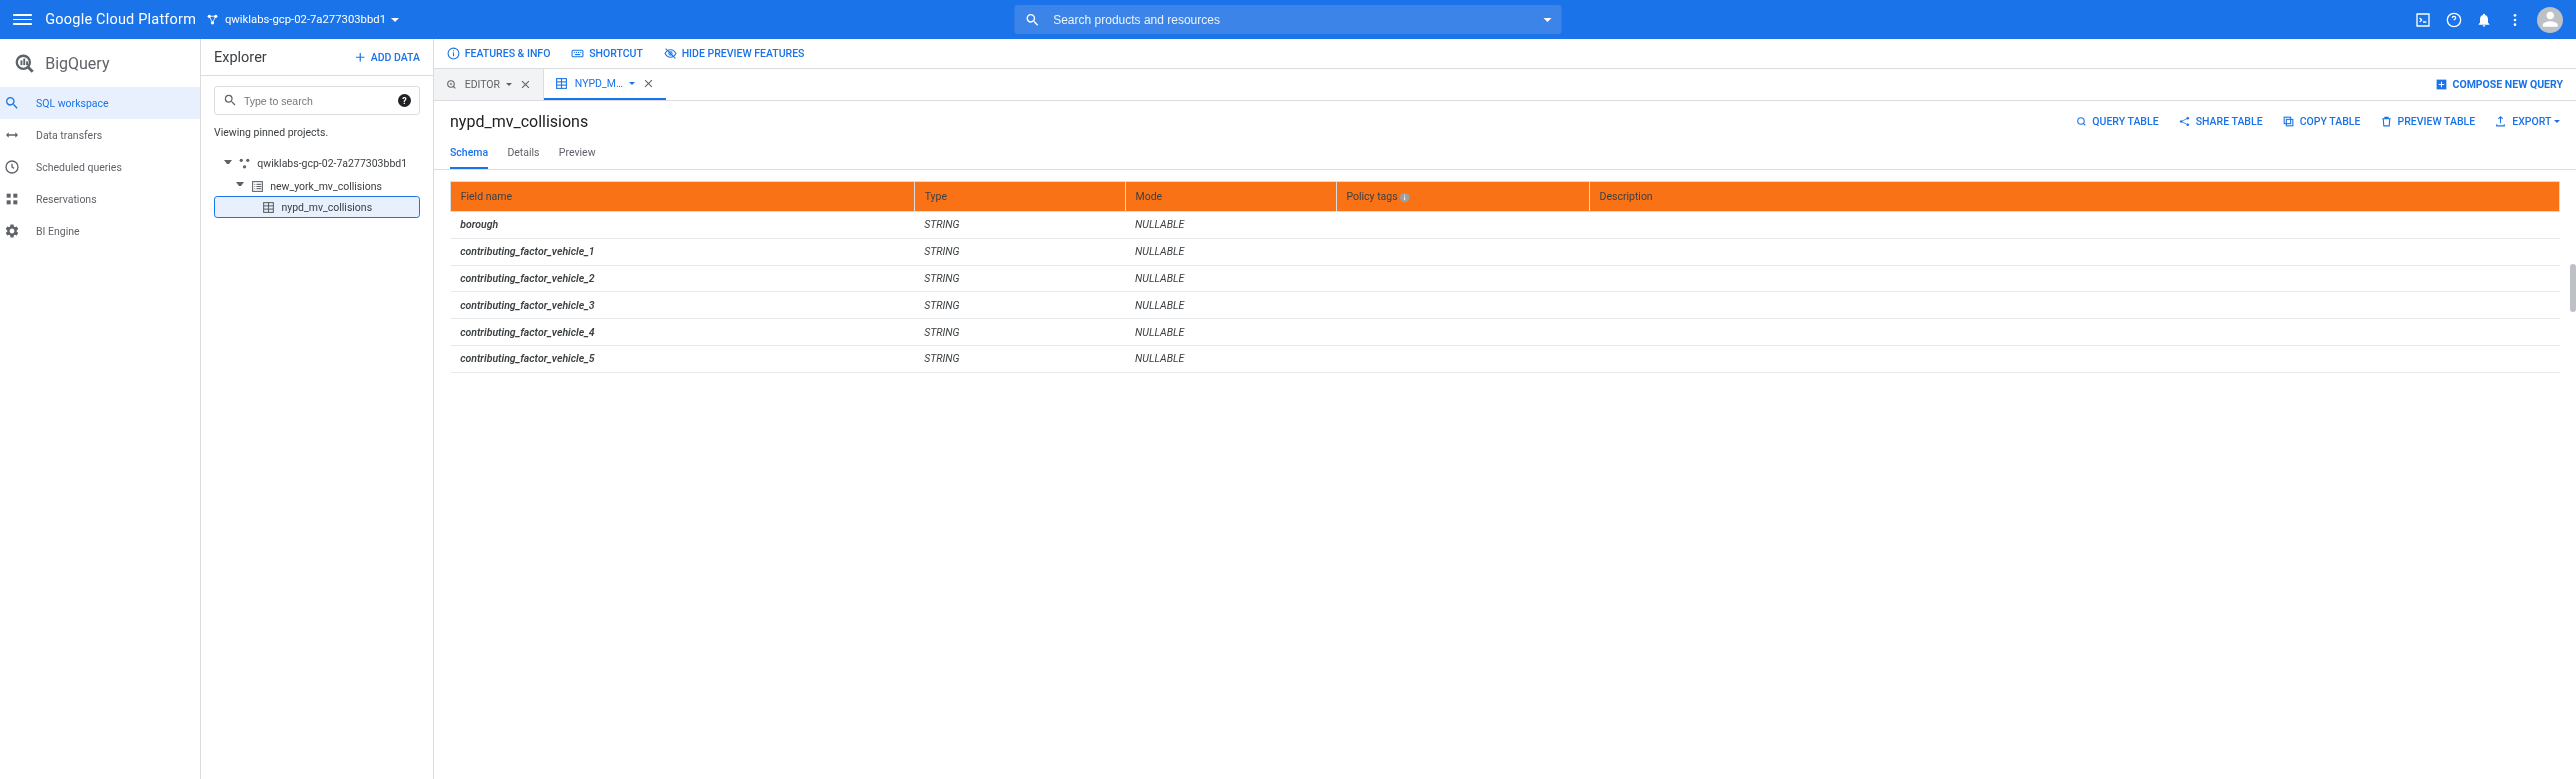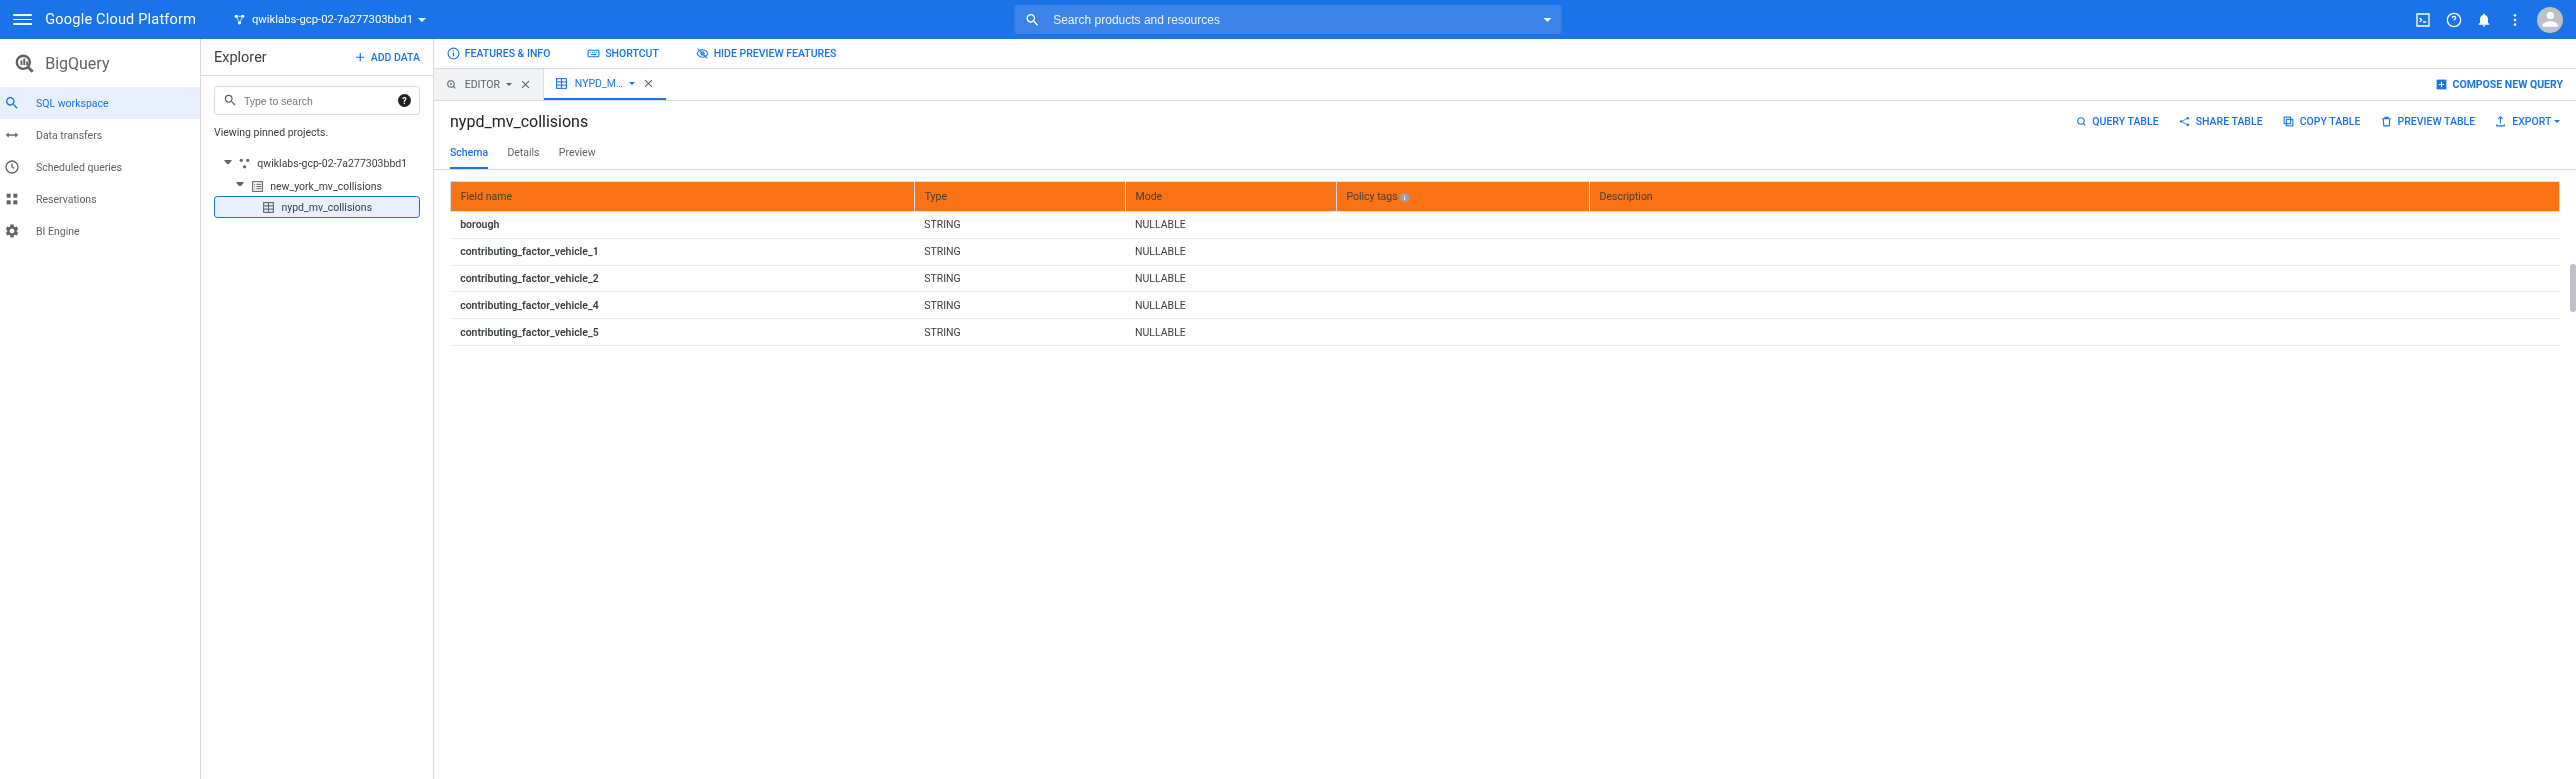--- a/index.html
+++ b/index.html
@@ -2,21 +2,21 @@
 <html style="font-size:13px"><head>
 <meta charset="utf-8">
 <style>
 * { box-sizing: border-box; margin: 0; padding: 0; }
 body { font-family: Roboto, "Helvetica Neue", Arial, sans-serif; font-size: 11.3px; color: #202124; background: #fff; overflow: hidden; }
 
 
 .topbar { height: 39px; background: #1a73e8; display: flex; align-items: center; padding: 0 13px; color: #fff; position: relative; }
 .hamburger { width: 19.3px; height: 19.3px; display: flex; flex-direction: column; justify-content: center; cursor: pointer; margin-right: 13px; }
 .hamburger span { height: 1.6px; background: #fff; margin: 1.6px 0; border-radius: 0.8px; }
-.gcp-title { font-size: 14.5px; font-weight: 400; letter-spacing: 0.2px; margin-right: 30px; white-space: nowrap; }
+.gcp-title { font-size: 14.5px; font-weight: 400; letter-spacing: 0.2px; margin-right: 3px; white-space: nowrap; }
 .project-picker { display: flex; align-items: center; padding: 3.2px 6.4px; border-radius: 3.2px; cursor: pointer; }
 .proj-icon { width: 13px; height: 13px; margin-right: 6.4px; }
 .project-name { font-size: 11.3px; margin-right: 4.8px; }
 .dd-arrow { border-left: 4px solid transparent; border-right: 4px solid transparent; border-top: 4px solid #fff; }
 .search-wrap { flex: 1; max-width: 580px; margin: 0 auto; position: absolute; left: 50%; transform: translateX(-50%); width: 547px; }
 .search-box { background: #3c84e8; border-radius: 3.2px; height: 29px; display: flex; align-items: center; padding: 0 9.7px; }
 .search-box svg { fill: #fff; width: 16px; height: 16px; margin-right: 13px; }
 .search-input { background: transparent; border: none; outline: none; color: #fff; font-size: 12px; flex: 1; }
 .search-input::placeholder { color: rgba(255,255,255,0.9); }
 .search-dd { border-left: 4px solid transparent; border-right: 4px solid transparent; border-top: 4px solid #fff; margin-left: 6.4px; }
@@ -56,21 +56,21 @@
 .tree-arrow { width: 8px; height: 8px; margin-right: 6.4px; }
 .tree-arrow::before { content: ''; display:block; border-left: 3.2px solid transparent; border-right: 3.2px solid transparent; border-top: 4px solid #5f6368; }
 .tree-icon { width: 13px; height: 13px; margin-right: 6.4px; fill: #5f6368; flex-shrink: 0; }
 .tree-row.indent1 { padding-left: 16px; }
 .tree-row.indent2 { padding-left: 42px; }
 .tree-row.selected { background: #e8f0fe; border: 1.6px solid #1a73e8; border-radius: 3.2px; margin: -1.6px -6.4px; padding-left: 47px; padding-right: 6.4px; }
 .tree-wrap { padding: 0 6.4px; }
 
 
 .content { flex: 1; display: flex; flex-direction: column; min-width: 0; }
-.toolbar1 { display: flex; align-items: center; padding: 8px 13px; gap: 37px; border-bottom: 0.8px solid #dadce0; }
+.toolbar1 { display: flex; align-items: center; padding: 8px 13px; gap: 21px; border-bottom: 0.8px solid #dadce0; }
 .tbl-tabs { display: flex; align-items: center; border-bottom: 0.8px solid #dadce0; }
 .tbl-tab { display: flex; align-items: center; height: 31px; padding: 0 11.3px; color: #5f6368; font-size: 10.5px; cursor: pointer; gap: 6.4px; position: relative; }
 .tbl-tab.on { color: #1a73e8; border-bottom: 2.4px solid #1a73e8; background: #fff; }
 .tbl-tab:not(.on) { background: #f1f3f4; border-right: 0.8px solid #dadce0; }
 .tbl-tab svg { width: 13px; height: 13px; fill: currentColor; }
 .tab-close { width: 11.3px; height: 11.3px; fill: #5f6368 !important; }
 .tab-dd { border-left: 3.2px solid transparent; border-right: 3.2px solid transparent; border-top: 3.2px solid currentColor; }
 .compose { margin-left: auto; margin-right: 13px; color: #1a73e8; font-size: 10.5px; font-weight: 700; display: flex; align-items: center; cursor: pointer; }
 .compose svg { width: 13px; height: 13px; fill: #1a73e8; margin-right: 4.8px; }
 
@@ -82,21 +82,21 @@
 .delete-act { color: #1a73e8; }
 .delete-act svg { fill: #1a73e8; }
 
 .subtabs { display: flex; gap: 19.3px; padding: 0 16px; border-bottom: 0.8px solid #dadce0; }
 .subtab { padding: 8px 0; font-size: 10.5px; color: #5f6368; cursor: pointer; }
 .subtab.active { color: #1a73e8; border-bottom: 2.4px solid #1a73e8; font-weight: 500; }
 
 .schema-table { padding: 11.3px 16px 0; overflow: auto; }
 table { width: 100%; border-collapse: collapse; font-size: 10.5px; }
 thead th { text-align: left; padding: 8px 9.7px; background: #f97316; border: 0.8px solid #dadce0; font-weight: 400; color: #3c4043; }
-tbody td { padding: 6.4px 9.7px; border-bottom: 0.8px solid #e8eaed; color: #3c4043; }
+tbody td { padding: 6.4px 9.7px; border-bottom: 0.8px solid #e8eaed; color: #3c4043; font-style: italic; }
 tbody td:first-child { font-weight: 600; }
 .info-ic { width:11.3px; height:11.3px; fill:#9aa0a6; vertical-align: middle; margin-left:1.6px;}
 
 .vscroll { position: absolute; right: 0; top: 225px; width: 6.4px; height: 48px; background: #bdc1c6; border-radius: 3.2px; }
 
 </style>
 </head>
 <body>
 
 <div class="topbar">
@@ -395,20 +395,27 @@
                   <td></td>
             </tr>
             <tr>
               <td>contributing_factor_vehicle_2</td>
                   <td>STRING</td>
                   <td>NULLABLE</td>
                   <td></td>
                   <td></td>
             </tr>
             <tr>
+              <td>contributing_factor_vehicle_3</td>
+                  <td>STRING</td>
+                  <td>NULLABLE</td>
+                  <td></td>
+                  <td></td>
+            </tr>
+            <tr>
               <td>contributing_factor_vehicle_4</td>
                   <td>STRING</td>
                   <td>NULLABLE</td>
                   <td></td>
                   <td></td>
             </tr>
             <tr>
               <td>contributing_factor_vehicle_5</td>
                   <td>STRING</td>
                   <td>NULLABLE</td>

